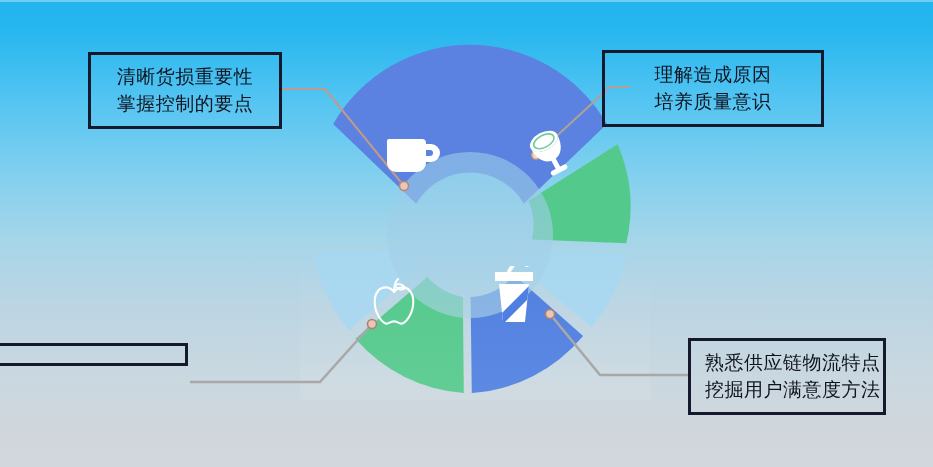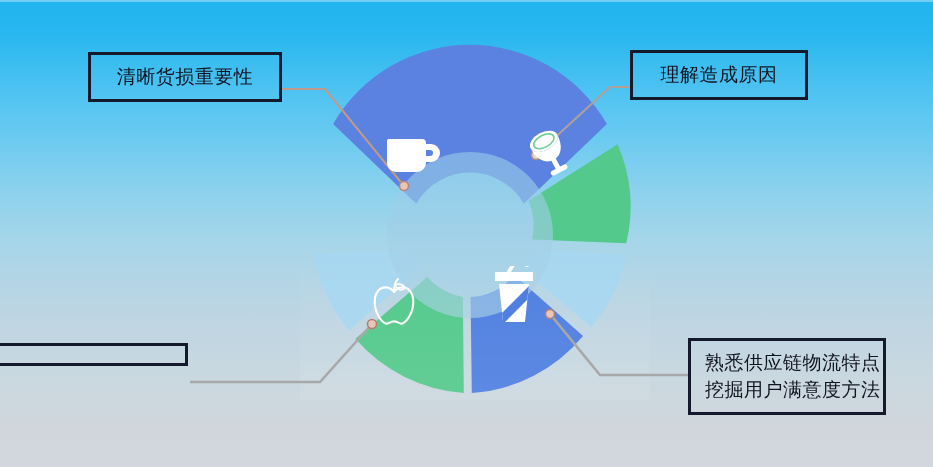--- a/index.html
+++ b/index.html
@@ -60,21 +60,21 @@
     font-size: 19px;
     line-height: 1.42;
     letter-spacing: .5px;
     padding: 8px 14px 9px 14px;
     z-index: 25;
     white-space: nowrap;
   }
   .callout .ln { display: block; }
 
   #callout-tl { left: 88px;  top: 52px;  width: 194px; }
-  #callout-tr { left: 630px; top: 50px;  width: 178px; }
+  #callout-tr { left: 602px; top: 50px;  width: 222px; }
   #callout-bl { left: -14px; top: 343px; width: 202px; }
   #callout-br { left: 688px; top: 338px; width: 198px; text-align: center; }
 
   
   .icon {
     position: absolute;
     z-index: 20;
     pointer-events: none;
   }
   #icon-mug   { left: 385px; top: 130px; width: 56px;  height: 48px; }
@@ -167,24 +167,26 @@
     <path d="M12 18 h30 l-4 38 h-22 z" fill="#ffffff"></path>
     <g clip-path="url(#cupClip)">
       <path d="M6 56 L46 16 L46 28 L14 60 Z" fill="#4f7fe0"></path>
     </g>
     <path d="M22 6 L30 -6 L39 -6" fill="none" stroke="#ffffff" stroke-width="3" stroke-linejoin="round"></path>
     <path d="M21 6 L27 -3 L40 -3 L40 1" fill="none" stroke="#ffffff" stroke-width="3"></path>
   </svg>
 
   <div class="callout" id="callout-tl">
     <span class="ln">清晰货损重要性</span>
+    <span class="ln">掌握控制的要点</span>
   </div>
 
   <div class="callout" id="callout-tr">
     <span class="ln">理解造成原因</span>
+    <span class="ln">培养质量意识</span>
   </div>
 
   <div class="callout" id="callout-bl">
   </div>
 
   <div class="callout" id="callout-br">
     <span class="ln">熟悉供应链物流特点</span>
     <span class="ln">挖掘用户满意度方法</span>
   </div>
 

